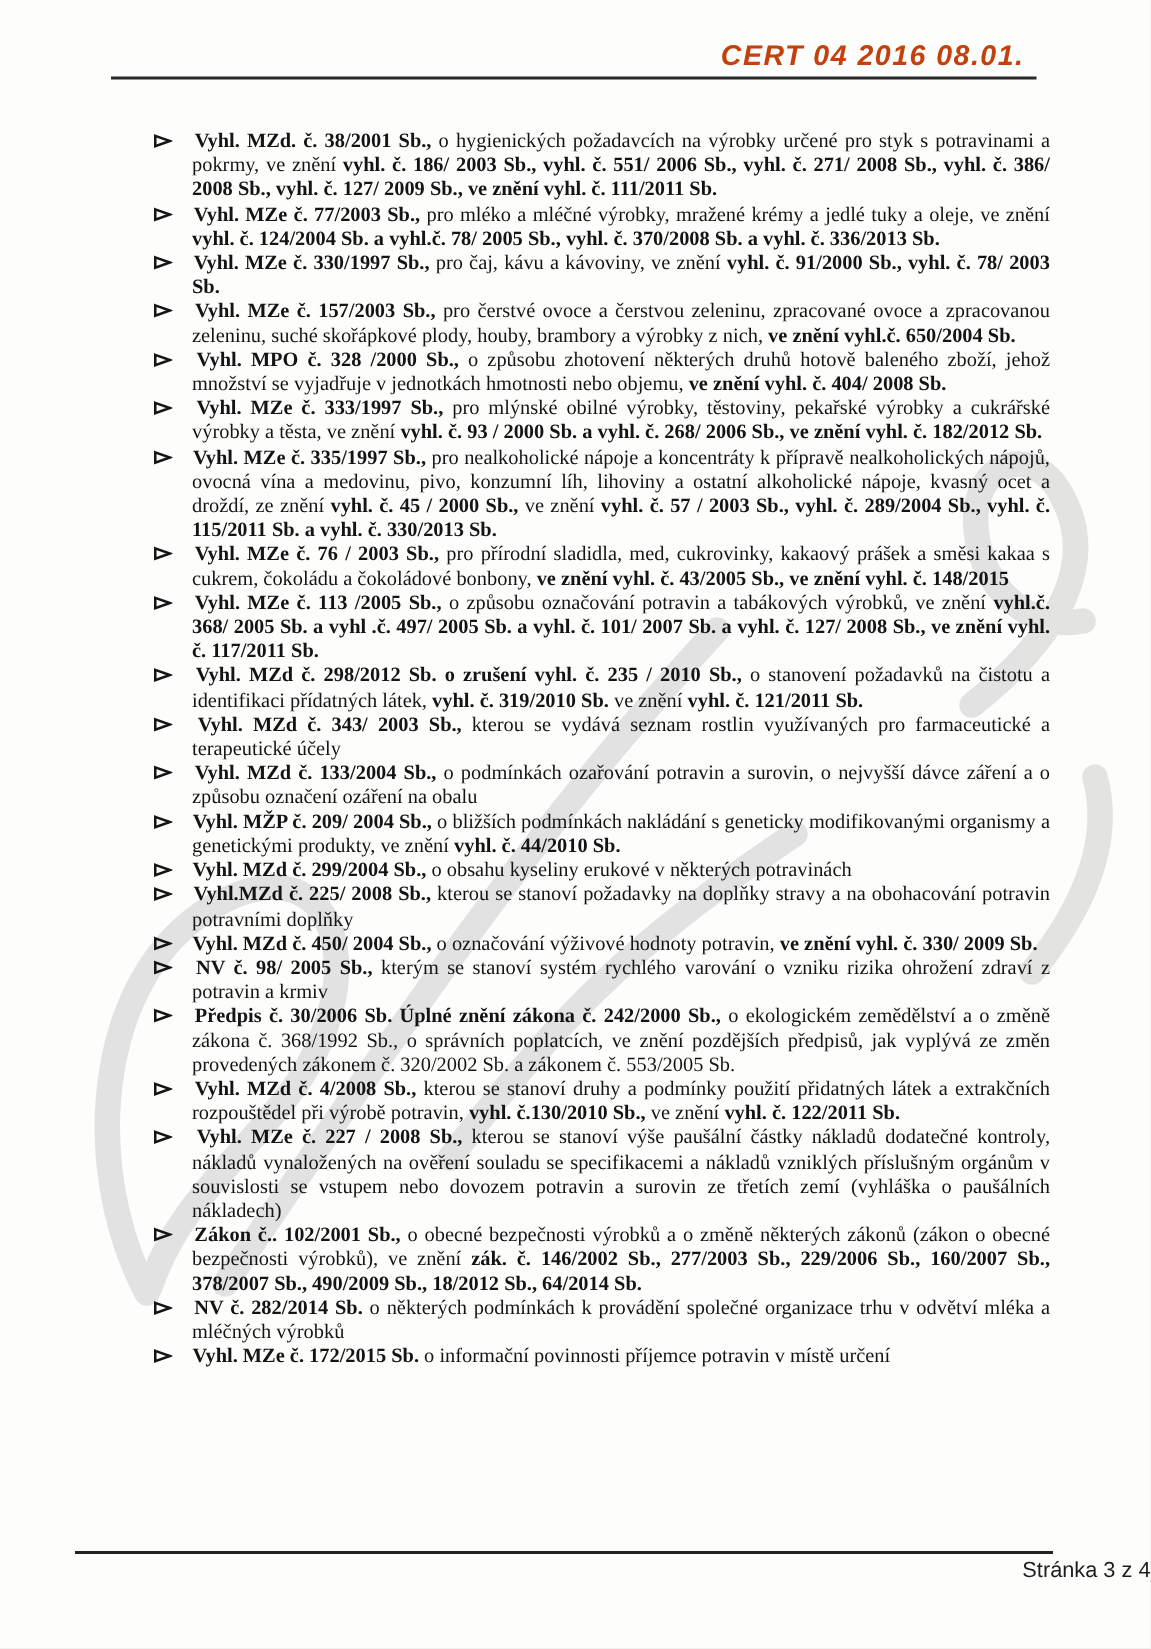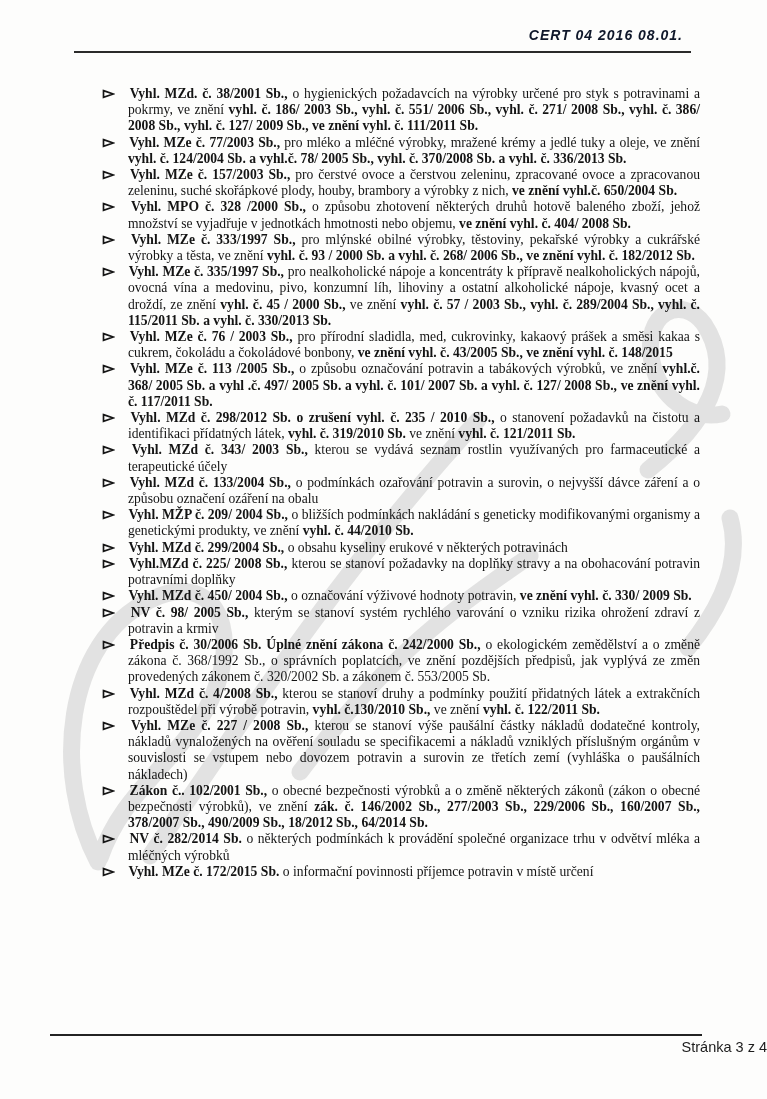--- a/index.html
+++ b/index.html
@@ -9,22 +9,22 @@
     background:#fdfdfc;
     overflow:hidden;
     font-family:"Liberation Serif", serif;
     color:#141414;
   }
   
   .doc-code{
     position:absolute;top:27px;right:84px;
     font-family:"Liberation Sans", sans-serif;
     font-style:italic;font-weight:600;
-    font-size:14px;letter-spacing:1px;
-    color:#0f172a;
+    font-size:19px;letter-spacing:1px;
+    color:#c2410c;
   }
   .header-rule{
     position:absolute;top:51px;left:74px;width:617px;height:2px;
     background:#2a2a2a;
   }
   
   .watermark{
     position:absolute;left:0;top:0;width:767px;height:1099px;
     opacity:0.45;pointer-events:none;
   }
@@ -84,20 +84,25 @@
   <span class="seg bold">Vyhl. MZd. č. 38/2001 Sb.,</span><span class="seg"> o hygienických požadavcích na výrobky určené pro styk s potravinami a pokrmy, ve znění </span><span class="seg bold">vyhl. č. 186/ 2003 Sb., vyhl. č. 551/ 2006 Sb., vyhl. č. 271/ 2008 Sb., vyhl. č. 386/ 2008 Sb., vyhl. č. 127/ 2009 Sb., ve znění vyhl. č. 111/2011 Sb.</span></li>
       <li>
     <svg class="bullet" viewBox="0 0 13 10" xmlns="http://www.w3.org/2000/svg" aria-hidden="true">
       <path d="M1.5 1.6 L11.2 5 L1.5 8.4 Z" fill="none" stroke="#151515" stroke-width="1.7" stroke-linejoin="miter"></path>
     </svg>
   <span class="seg bold">Vyhl. MZe č. 77/2003 Sb.,</span><span class="seg"> pro mléko a mléčné výrobky, mražené krémy a jedlé tuky a oleje, ve znění </span><span class="seg bold">vyhl. č. 124/2004 Sb. a vyhl.č. 78/ 2005 Sb., vyhl. č. 370/2008 Sb. a vyhl. č. 336/2013 Sb.</span></li>
       <li>
     <svg class="bullet" viewBox="0 0 13 10" xmlns="http://www.w3.org/2000/svg" aria-hidden="true">
       <path d="M1.5 1.6 L11.2 5 L1.5 8.4 Z" fill="none" stroke="#151515" stroke-width="1.7" stroke-linejoin="miter"></path>
     </svg>
+  <span class="seg bold">Vyhl. MZe č. 330/1997 Sb.,</span><span class="seg"> pro čaj, kávu a kávoviny, ve znění </span><span class="seg bold">vyhl. č. 91/2000 Sb., vyhl. č. 78/ 2003 Sb.</span></li>
+      <li>
+    <svg class="bullet" viewBox="0 0 13 10" xmlns="http://www.w3.org/2000/svg" aria-hidden="true">
+      <path d="M1.5 1.6 L11.2 5 L1.5 8.4 Z" fill="none" stroke="#151515" stroke-width="1.7" stroke-linejoin="miter"></path>
+    </svg>
   <span class="seg bold">Vyhl. MZe č. 157/2003 Sb.,</span><span class="seg"> pro čerstvé ovoce a čerstvou zeleninu, zpracované ovoce a zpracovanou zeleninu, suché skořápkové plody, houby, brambory a výrobky z nich, </span><span class="seg bold">ve znění vyhl.č. 650/2004 Sb.</span></li>
       <li>
     <svg class="bullet" viewBox="0 0 13 10" xmlns="http://www.w3.org/2000/svg" aria-hidden="true">
       <path d="M1.5 1.6 L11.2 5 L1.5 8.4 Z" fill="none" stroke="#151515" stroke-width="1.7" stroke-linejoin="miter"></path>
     </svg>
   <span class="seg bold">Vyhl. MPO č. 328 /2000 Sb.,</span><span class="seg"> o způsobu zhotovení některých druhů hotově baleného zboží, jehož množství se vyjadřuje v jednotkách hmotnosti nebo objemu, </span><span class="seg bold">ve znění vyhl. č. 404/ 2008 Sb.</span></li>
       <li>
     <svg class="bullet" viewBox="0 0 13 10" xmlns="http://www.w3.org/2000/svg" aria-hidden="true">
       <path d="M1.5 1.6 L11.2 5 L1.5 8.4 Z" fill="none" stroke="#151515" stroke-width="1.7" stroke-linejoin="miter"></path>
     </svg>

